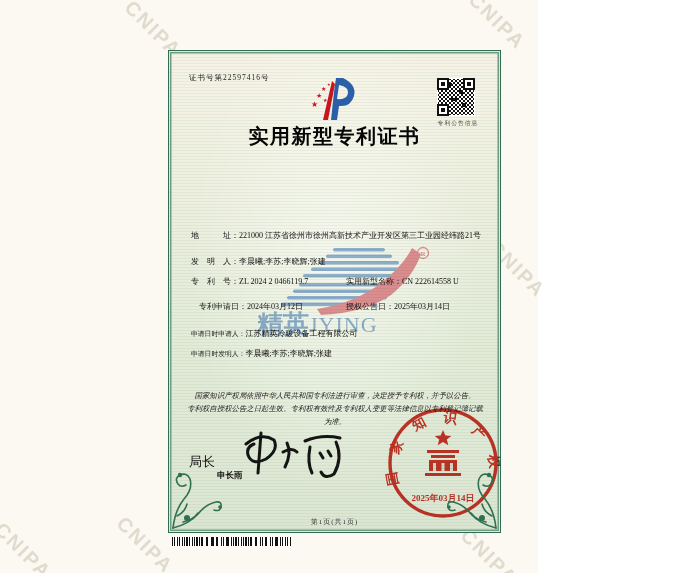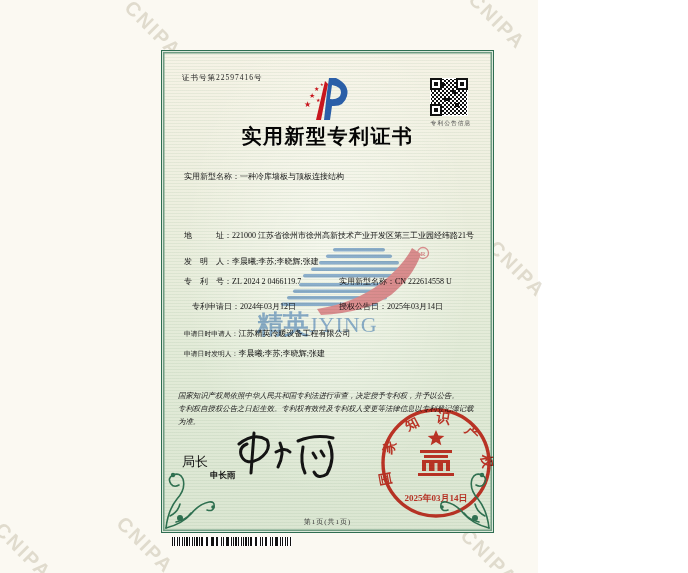--- a/index.html
+++ b/index.html
@@ -13,21 +13,21 @@
   .wm { position:absolute; font-family:"Liberation Sans","DejaVu Sans",sans-serif;
         font-weight:bold; font-size:20px; letter-spacing:2px; color:rgba(186,178,156,0.42);
         transform:rotate(45deg); transform-origin:left top; white-space:nowrap; }
   .wm1{ left:136px; top:-4px; } .wm2{ left:480px; top:-12px; }
   .wm3{ left:242px; top:76px; color:rgba(176,170,148,0.35);}
   .wm4{ left:372px; top:166px; color:rgba(170,168,150,0.35);}
   .wm5{ left:500px; top:236px; } .wm6{ left:128px; top:512px; }
   .wm7{ left:472px; top:524px; } .wm8{ left:6px; top:518px; }
 
   
-  .cert { position:absolute; left:161px; top:50px; width:333px; height:483px;
+  .cert { position:absolute; left:168px; top:50px; width:333px; height:483px;
           border:1.5px solid #2f6e52;
           box-shadow: inset 0 0 0 1px #dcE8da, inset 0 0 0 2.5px #6f9c82;
           background:
             repeating-linear-gradient(0deg, rgba(110,150,112,0.10) 0 1px, rgba(255,255,255,0) 1px 3px),
             radial-gradient(ellipse at 50% 42%, rgba(255,255,250,0.55), rgba(255,255,250,0) 62%),
             linear-gradient(180deg,#f6f3e6 0%, #edefdf 32%, #e3ebd8 62%, #dbe6d2 100%); }
 
   .cert-no { position:absolute; left:20px; top:22px; font-size:7.5px; letter-spacing:1px; color:#222; }
 
   .logo { position:absolute; left:139px; top:25px; }
@@ -44,21 +44,21 @@
   .row-addr { position:absolute; left:22px; top:178px; width:294px; font-size:8px; color:#111;
               line-height:13px; padding-left:40px; text-indent:-40px; white-space:normal; }
   .small-lab .lab { font-size:6.8px; }
 
   .r0{ left:22px; top:120px; } .r1{ left:22px; top:154px; }
   .r3{ left:22px; top:205px; }
   .r4{ left:22px; top:225px; } .r5{ left:177px; top:225px; }
   .r6{ left:22px; top:250px;margin-left:8px; } .r7{ left:177px; top:250px; }
   .r8{ left:22px; top:277px; } .r9{ left:22px; top:297px; }
 
-  .statement { position:absolute; left:16px; top:338px; width:300px; 
+  .statement { position:absolute; left:16px; top:338px; width:300px; text-align:center;
                font-size:7.4px; font-style:italic; color:#222; line-height:13px; }
 
   .signer-title { position:absolute; left:20px; top:402px; font-size:13px; font-weight:400; color:#111; }
   .signer-name  { position:absolute; left:20px; top:419px; font-size:8.5px; font-weight:600; color:#111;padding-left:28px; }
   .signature { position:absolute; left:68px; top:376px; }
 
   .seal { position:absolute; left:214px; top:352px; mix-blend-mode:multiply; opacity:0.93; }
 
   .footer { position:absolute; left:0; top:466px; width:100%; text-align:center;
             font-size:7px; letter-spacing:1px; color:#333; }
@@ -136,23 +136,20 @@
         <g>
           <rect x="1" y="27" width="10" height="10" fill="#fff"></rect>
             <rect x="1" y="27" width="10" height="10" fill="none" stroke="#111" stroke-width="2"></rect>
             <rect x="4" y="30" width="4" height="4" fill="#111"></rect>
         </g>
       </svg>
       <div class="qr-label">专利公告信息</div>
 
       <div class="title">实用新型专利证书</div>
 
-      <div class="row r0">
-        <span class="lab">实用新型名称：</span><span class="val">一种冷库墙板与顶板连接结构</span>
-      </div>
       <div class="row-addr">
         <span class="lab">地　　　址：</span><span class="val">221000 江苏省徐州市徐州高新技术产业开发区第三工业园经纬路21号</span>
       </div>
       <div class="row r3">
         <span class="lab">发　明　人：</span><span class="val">李晨曦;李苏;李晓辉;张建</span>
       </div>
       <div class="row r4">
         <span class="lab">专　利　号：</span><span class="val">ZL 2024 2 0466119.7</span>
       </div>
       <div class="row r5">

